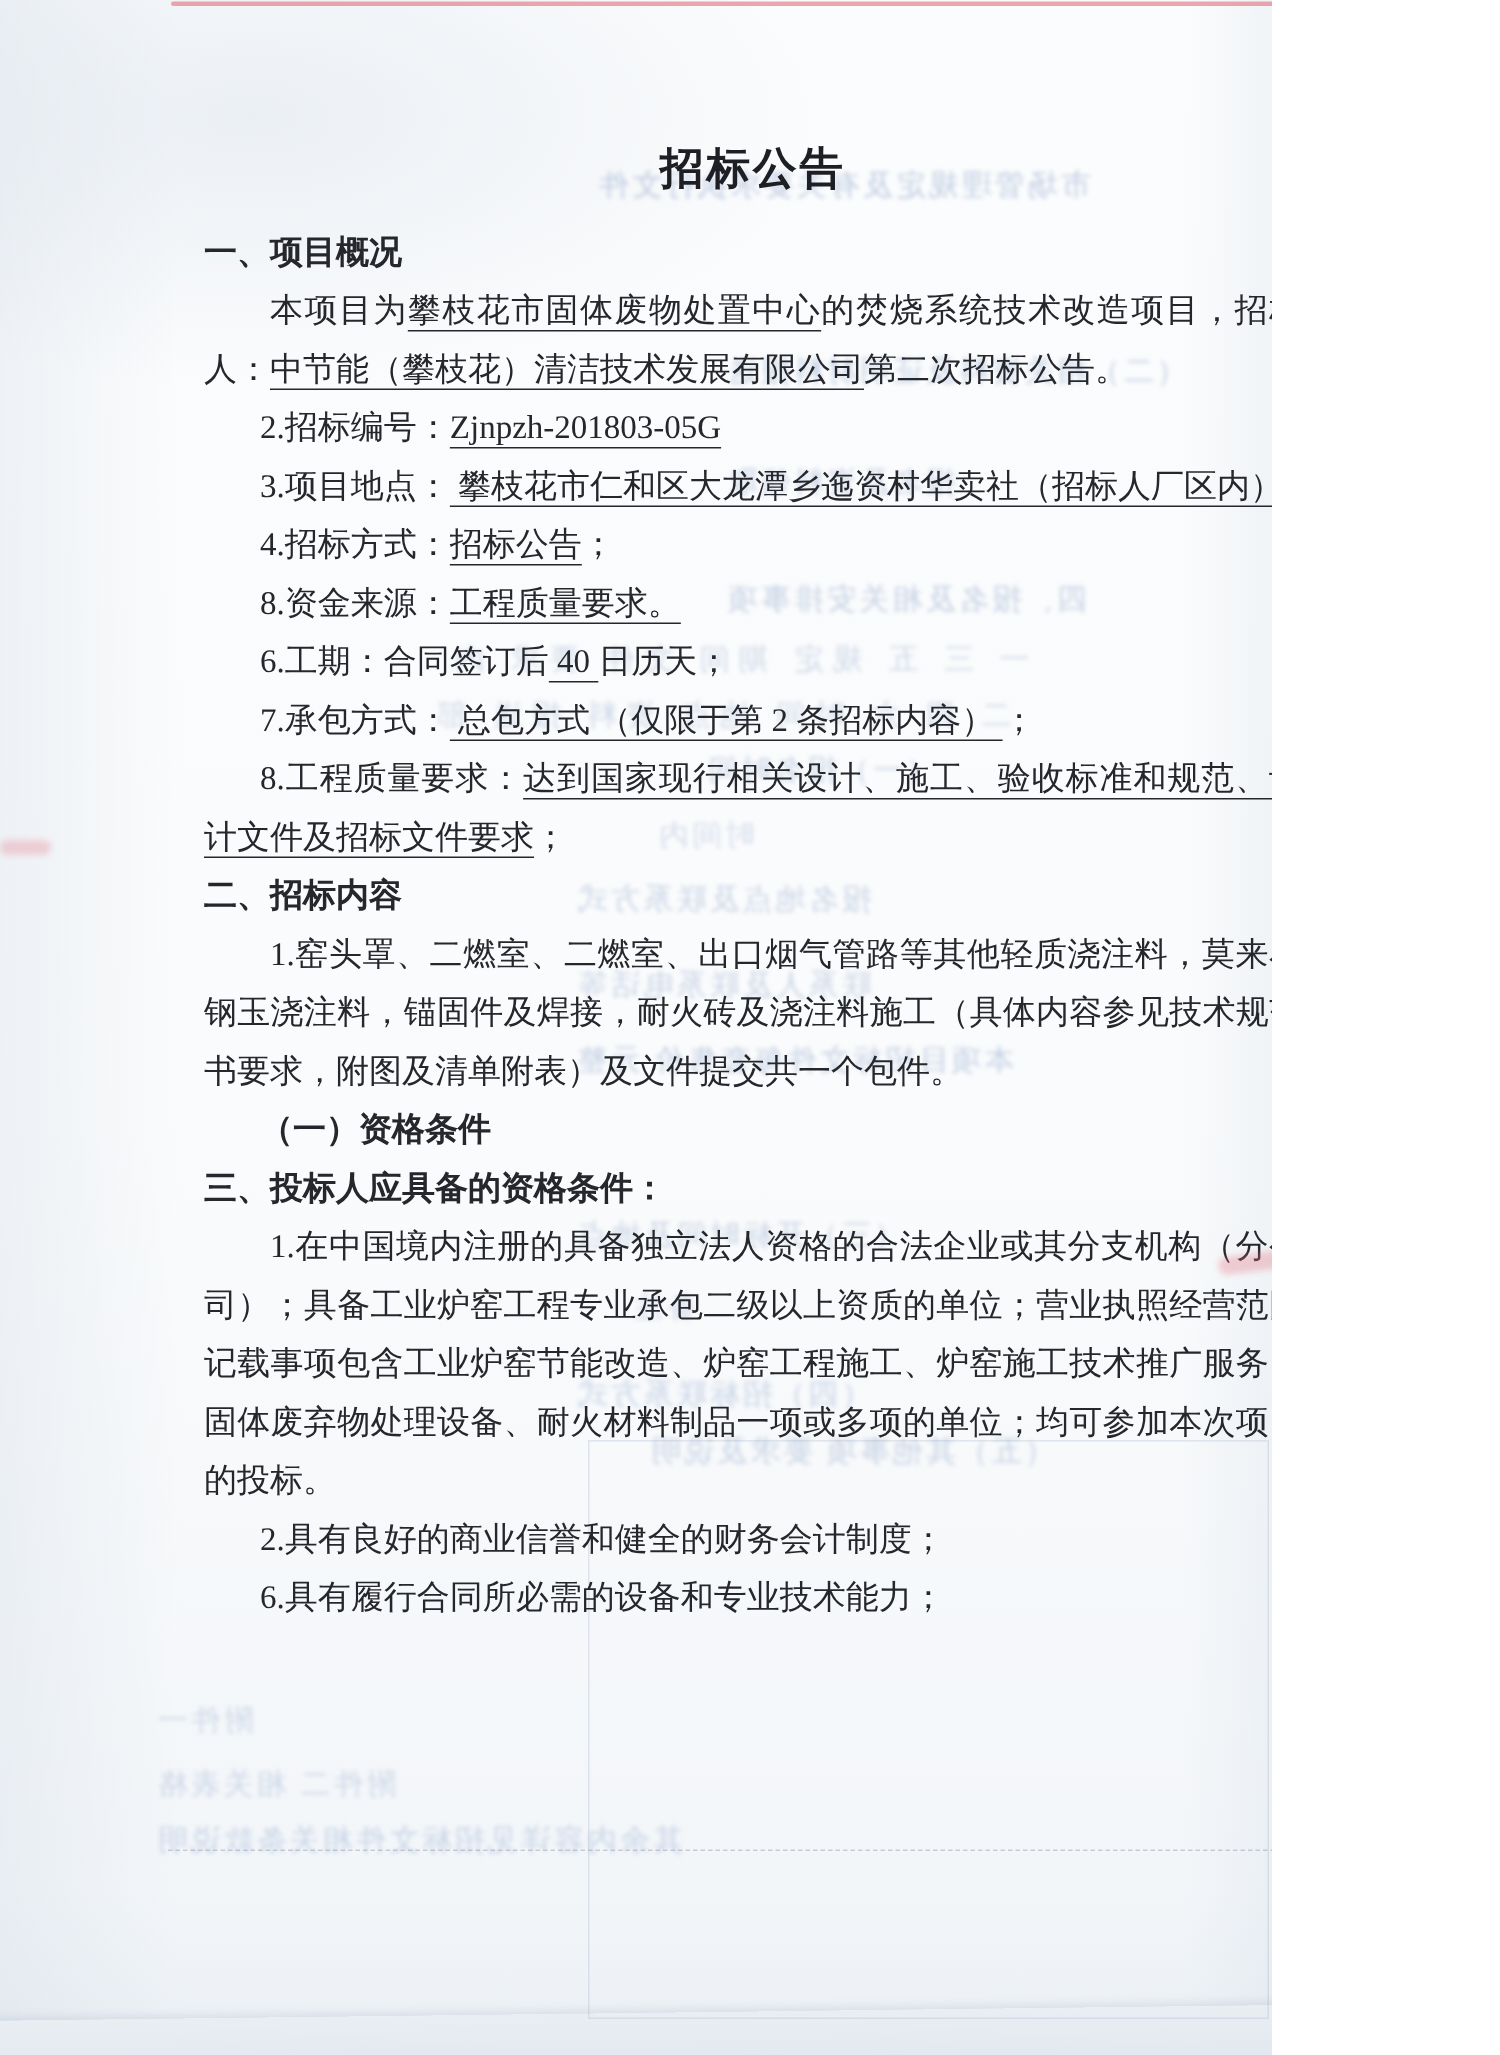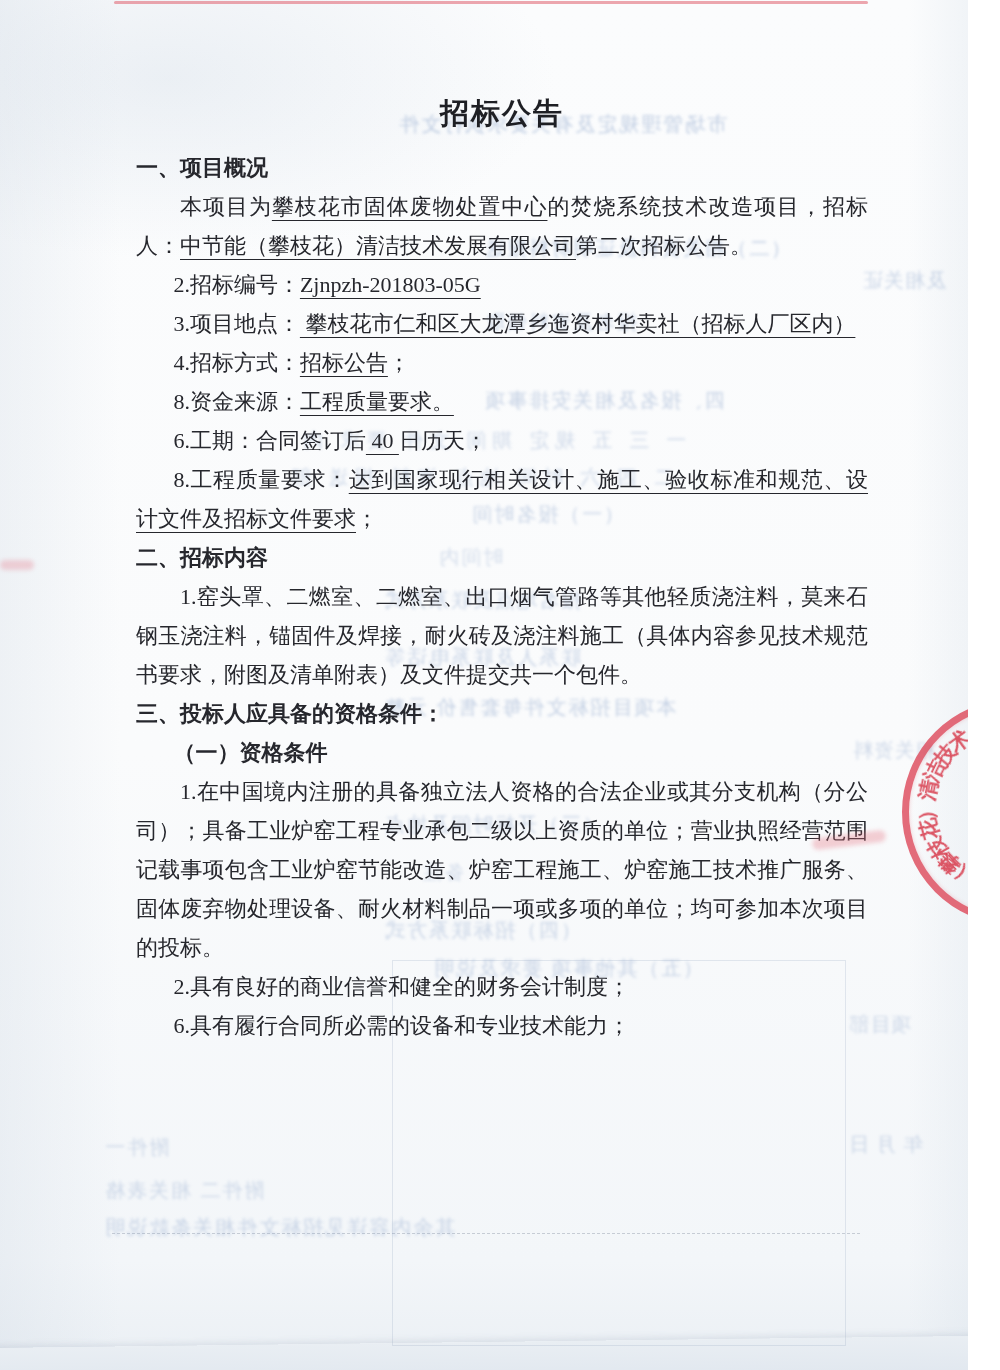--- a/index.html
+++ b/index.html
@@ -1,18 +1,18 @@
 <!DOCTYPE html>
 <html><head>
 <meta charset="utf-8">
 <style>
   html,body{margin:0;padding:0;background:#ffffff;}
   #page{
     position:relative;
-    width:968px;height:1370px;
+    width:848px;height:1370px;
     overflow:hidden;
     background:linear-gradient(180deg,#fbfcfd 0%,#fafbfc 55%,#f3f6f9 92%,#eaeff4 100%);
     font-family:"Liberation Serif","DejaVu Serif",serif;
     text-decoration:underline;
   }
   
   .tint{position:absolute;pointer-events:none;}
   .tint-topleft{left:0;top:0;width:560px;height:260px;
     background:radial-gradient(ellipse at 30% 30%,rgba(205,216,228,0.35),rgba(205,216,228,0) 70%);}
   .tint-left{left:0;top:0;width:120px;height:100%;
@@ -116,25 +116,26 @@
   <div id="doc">
     <h1 id="doc-title">招标公告</h1>
     <div id="doc-blocks">
         <p class="line heading"><span>一、项目概况</span></p>
         <p class="line para"><span>本项目为</span><span class="u">攀枝花市固体废物处置中心</span><span>的焚烧系统技术改造项目，招标人：</span><span class="u">中节能（攀枝花）清洁技术发展有限公司</span><span>第二次招标公告。</span></p>
         <p class="line item"><span>2.招标编号：</span><span class="u">Zjnpzh-201803-05G</span></p>
         <p class="line item"><span>3.项目地点：</span><span class="u"> 攀枝花市仁和区大龙潭乡迤资村华卖社（招标人厂区内） </span></p>
         <p class="line item"><span>4.招标方式：</span><span class="u">招标公告</span><span>；</span></p>
         <p class="line item"><span>8.资金来源：</span><span class="u">工程质量要求。 </span></p>
         <p class="line item"><span>6.工期：合同签订后</span><span class="u"> 40 </span><span>日历天；</span></p>
+        <p class="line item"><span>7.承包方式：</span><span class="u"> 总包方式 （仅限于第 2 条招标内容） </span><span>；</span></p>
         <p class="line item"><span>8.工程质量要求：</span><span class="u">达到国家现行相关设计、施工、验收标准和规范、设计文件及招标文件要求</span><span>；</span></p>
         <p class="line heading"><span>二、招标内容</span></p>
         <p class="line para"><span>1.窑头罩、二燃室、二燃室、出口烟气管路等其他轻质浇注料，莫来石钢玉浇注料，锚固件及焊接，耐火砖及浇注料施工（具体内容参见技术规范书要求，附图及清单附表）及文件提交共一个包件。</span></p>
+        <p class="line item bold"><span>（一）资格条件</span></p>
         <p class="line heading"><span>三、投标人应具备的资格条件：</span></p>
-        <p class="line item bold"><span>（一）资格条件</span></p>
         <p class="line para"><span>1.在中国境内注册的具备独立法人资格的合法企业或其分支机构（分公司）；具备工业炉窑工程专业承包二级以上资质的单位；营业执照经营范围记载事项包含工业炉窑节能改造、炉窑工程施工、炉窑施工技术推广服务、固体废弃物处理设备、耐火材料制品一项或多项的单位；均可参加本次项目的投标。</span></p>
         <p class="line item"><span>2.具有良好的商业信誉和健全的财务会计制度；</span></p>
         <p class="line item"><span>6.具有履行合同所必需的设备和专业技术能力；</span></p>
       </div>
   </div>
 
   <div id="stamp">
     <div class="stamp-ring"></div>
     <div class="stamp-star">★</div>
     <div class="red-smudge"></div>

